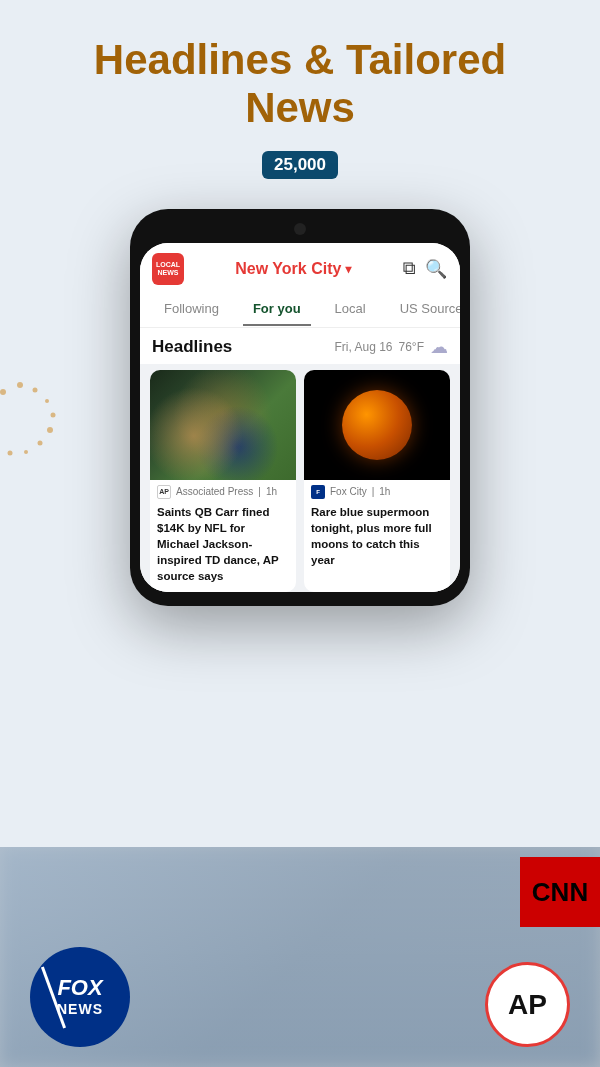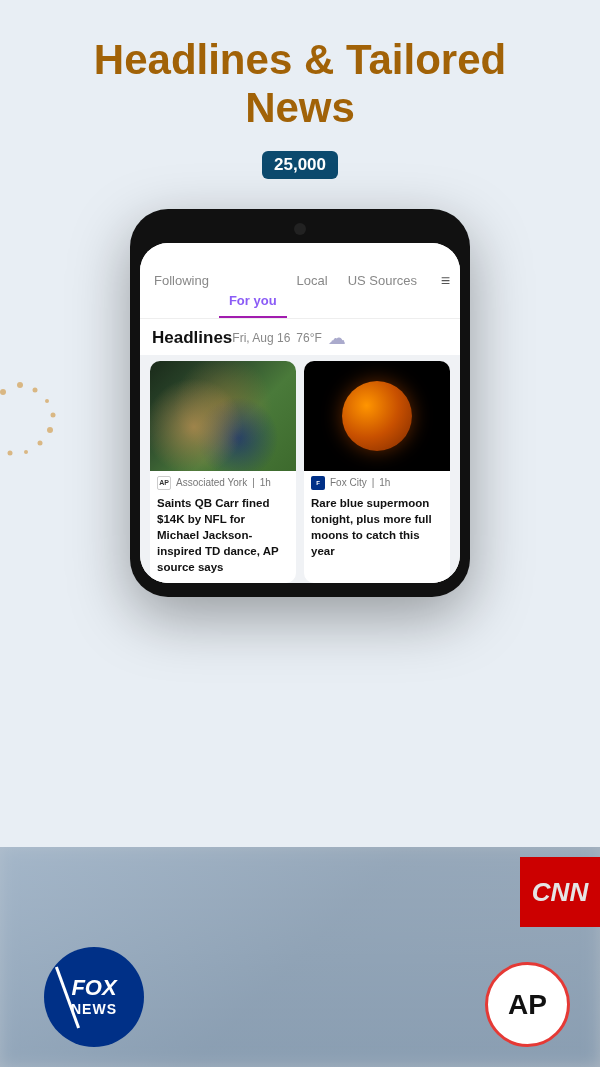--- a/index.html
+++ b/index.html
@@ -118,52 +118,51 @@
     }
     .header-icon {
       font-size: 18px;
       color: #333;
     }
 
     
     .nav-tabs {
       display: flex;
       align-items: center;
-      padding: 4px 4px 0;
+      padding: 4px 14px 0;
       border-bottom: 1px solid #eee;
       background: #fff;
-      gap: 0;
+      gap: 14px;
     }
     .nav-tab {
       font-size: 13px;
       color: #888;
       padding: 6px 10px 8px;
       cursor: pointer;
       white-space: nowrap;
       font-weight: 500;
       border-bottom: 2px solid transparent;
     }
     .nav-tab.active {
-      color: #8b5cf6;
+      color: #14532d;
       font-weight: 700;
-      border-bottom: 2px solid #a21caf;
-      margin-top: 40px;
+      border-bottom: 2px solid #737373;
     }
     .nav-tab-menu {
       margin-left: auto;
       font-size: 16px;
       color: #555;
       padding: 6px 6px 8px;
     }
 
     
     .headlines-bar {
       display: flex;
       align-items: center;
-      justify-content: flex-start;
+      justify-content: space-between;
       padding: 8px 12px 6px;
       background: #fff;
     }
     .headlines-label {
       font-size: 17px;
       font-weight: 800;
       color: #111;
     }
     .weather-info {
       display: flex;
@@ -281,21 +280,21 @@
       inset: 0;
       background: linear-gradient(135deg,
         rgba(140,160,180,0.6) 0%,
         rgba(100,120,140,0.5) 50%,
         rgba(80,100,120,0.4) 100%
       );
     }
     .logo-fox-news {
       position: absolute;
       bottom: 20px;
-      left: 44px;
+      left: 30px;
       width: 100px;
       height: 100px;
       background: #003087;
       border-radius: 50%;
       display: flex;
       flex-direction: column;
       align-items: center;
       justify-content: center;
     }
     .fox-text {
@@ -328,22 +327,21 @@
       width: 80px;
       height: 70px;
       background: #cc0000;
       display: flex;
       align-items: center;
       justify-content: center;
     }
     .cnn-text {
       font-size: 26px;
       font-weight: 900;
-      color: #e5e5e5;
-      font-style: italic;
+      color: #000000;
     }
     .logo-ap {
       position: absolute;
       bottom: 20px;
       right: 30px;
       width: 85px;
       height: 85px;
       background: #fff;
       border-radius: 50%;
       display: flex;
@@ -376,20 +374,34 @@
   </div>
 </div>
 
 <div class="phone-wrap">
   <div class="phone">
     <div class="phone-notch-bar">
       <div class="phone-camera"></div>
     </div>
     <div class="phone-screen">
 
+      <div class="app-header">
+        <div class="app-logo">
+          <span>LOCAL</span>
+          <span>NEWS</span>
+        </div>
+        <div class="city-selector">
+          <span>New York City</span>
+          <span class="chevron-down">▾</span>
+        </div>
+        <div class="header-icons">
+          <span class="header-icon">⧉</span>
+          <span class="header-icon">🔍</span>
+        </div>
+      </div>
 
       <div class="nav-tabs">
         <div class="nav-tab">Following</div>
         <div class="nav-tab active">For you</div>
         <div class="nav-tab">Local</div>
         <div class="nav-tab">US Sources</div>
         <div class="nav-tab-menu">≡</div>
       </div>
 
       <div class="headlines-bar">
@@ -402,21 +414,21 @@
       </div>
 
       <div class="cards-row">
 
         <div class="news-card">
           <div class="card-image-football">
             <div class="football-players"></div>
           </div>
           <div class="card-meta">
             <span class="source-logo ap">AP</span>
-            <span>Associated York</span>
+            <span>Associated Press</span>
             <span>|</span>
             <span>1h</span>
           </div>
           <div class="card-title">Saints QB Carr fined $14K by NFL for Michael Jackson-inspired TD dance, AP source says</div>
         </div>
 
         <div class="news-card">
           <div class="card-image-moon">
             <div class="moon-circle"></div>
           </div>

